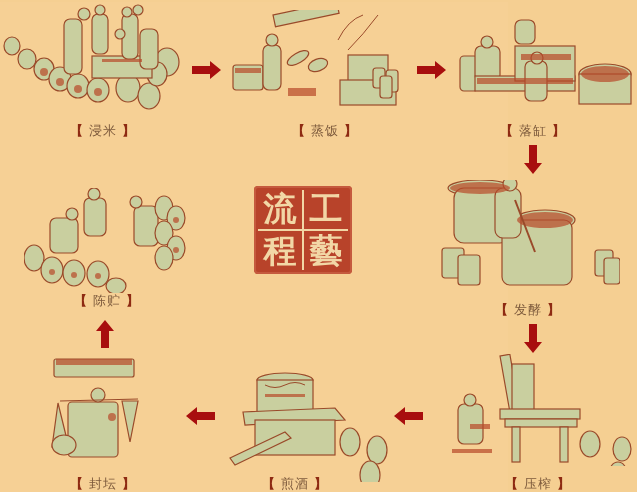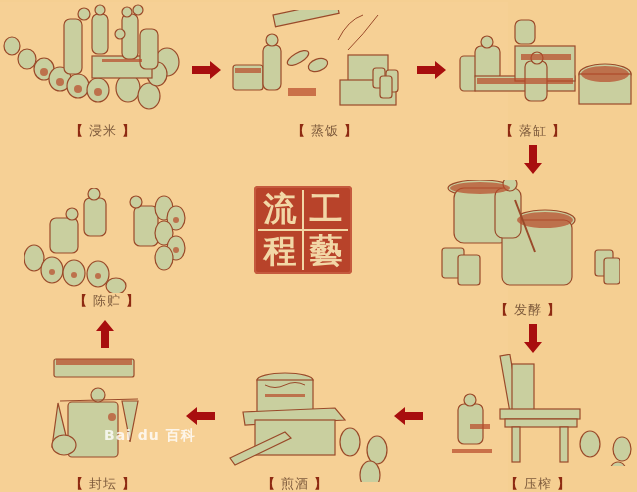--- a/index.html
+++ b/index.html
@@ -284,14 +284,13 @@
 
   <div class="seal">
     <div class="seal-line" style="left:48px;top:4px;width:2px;height:80px"></div>
     <div class="seal-line" style="left:4px;top:43px;width:90px;height:2px"></div>
     <div class="seal-char" style="left:50px;top:4px">工</div>
     <div class="seal-char" style="left:50px;top:46px">藝</div>
     <div class="seal-char" style="left:4px;top:4px">流</div>
     <div class="seal-char" style="left:4px;top:46px">程</div>
   </div>
 
-  <div class="watermark">Bai du 百科</div>
 </div>
 
 </body></html>

